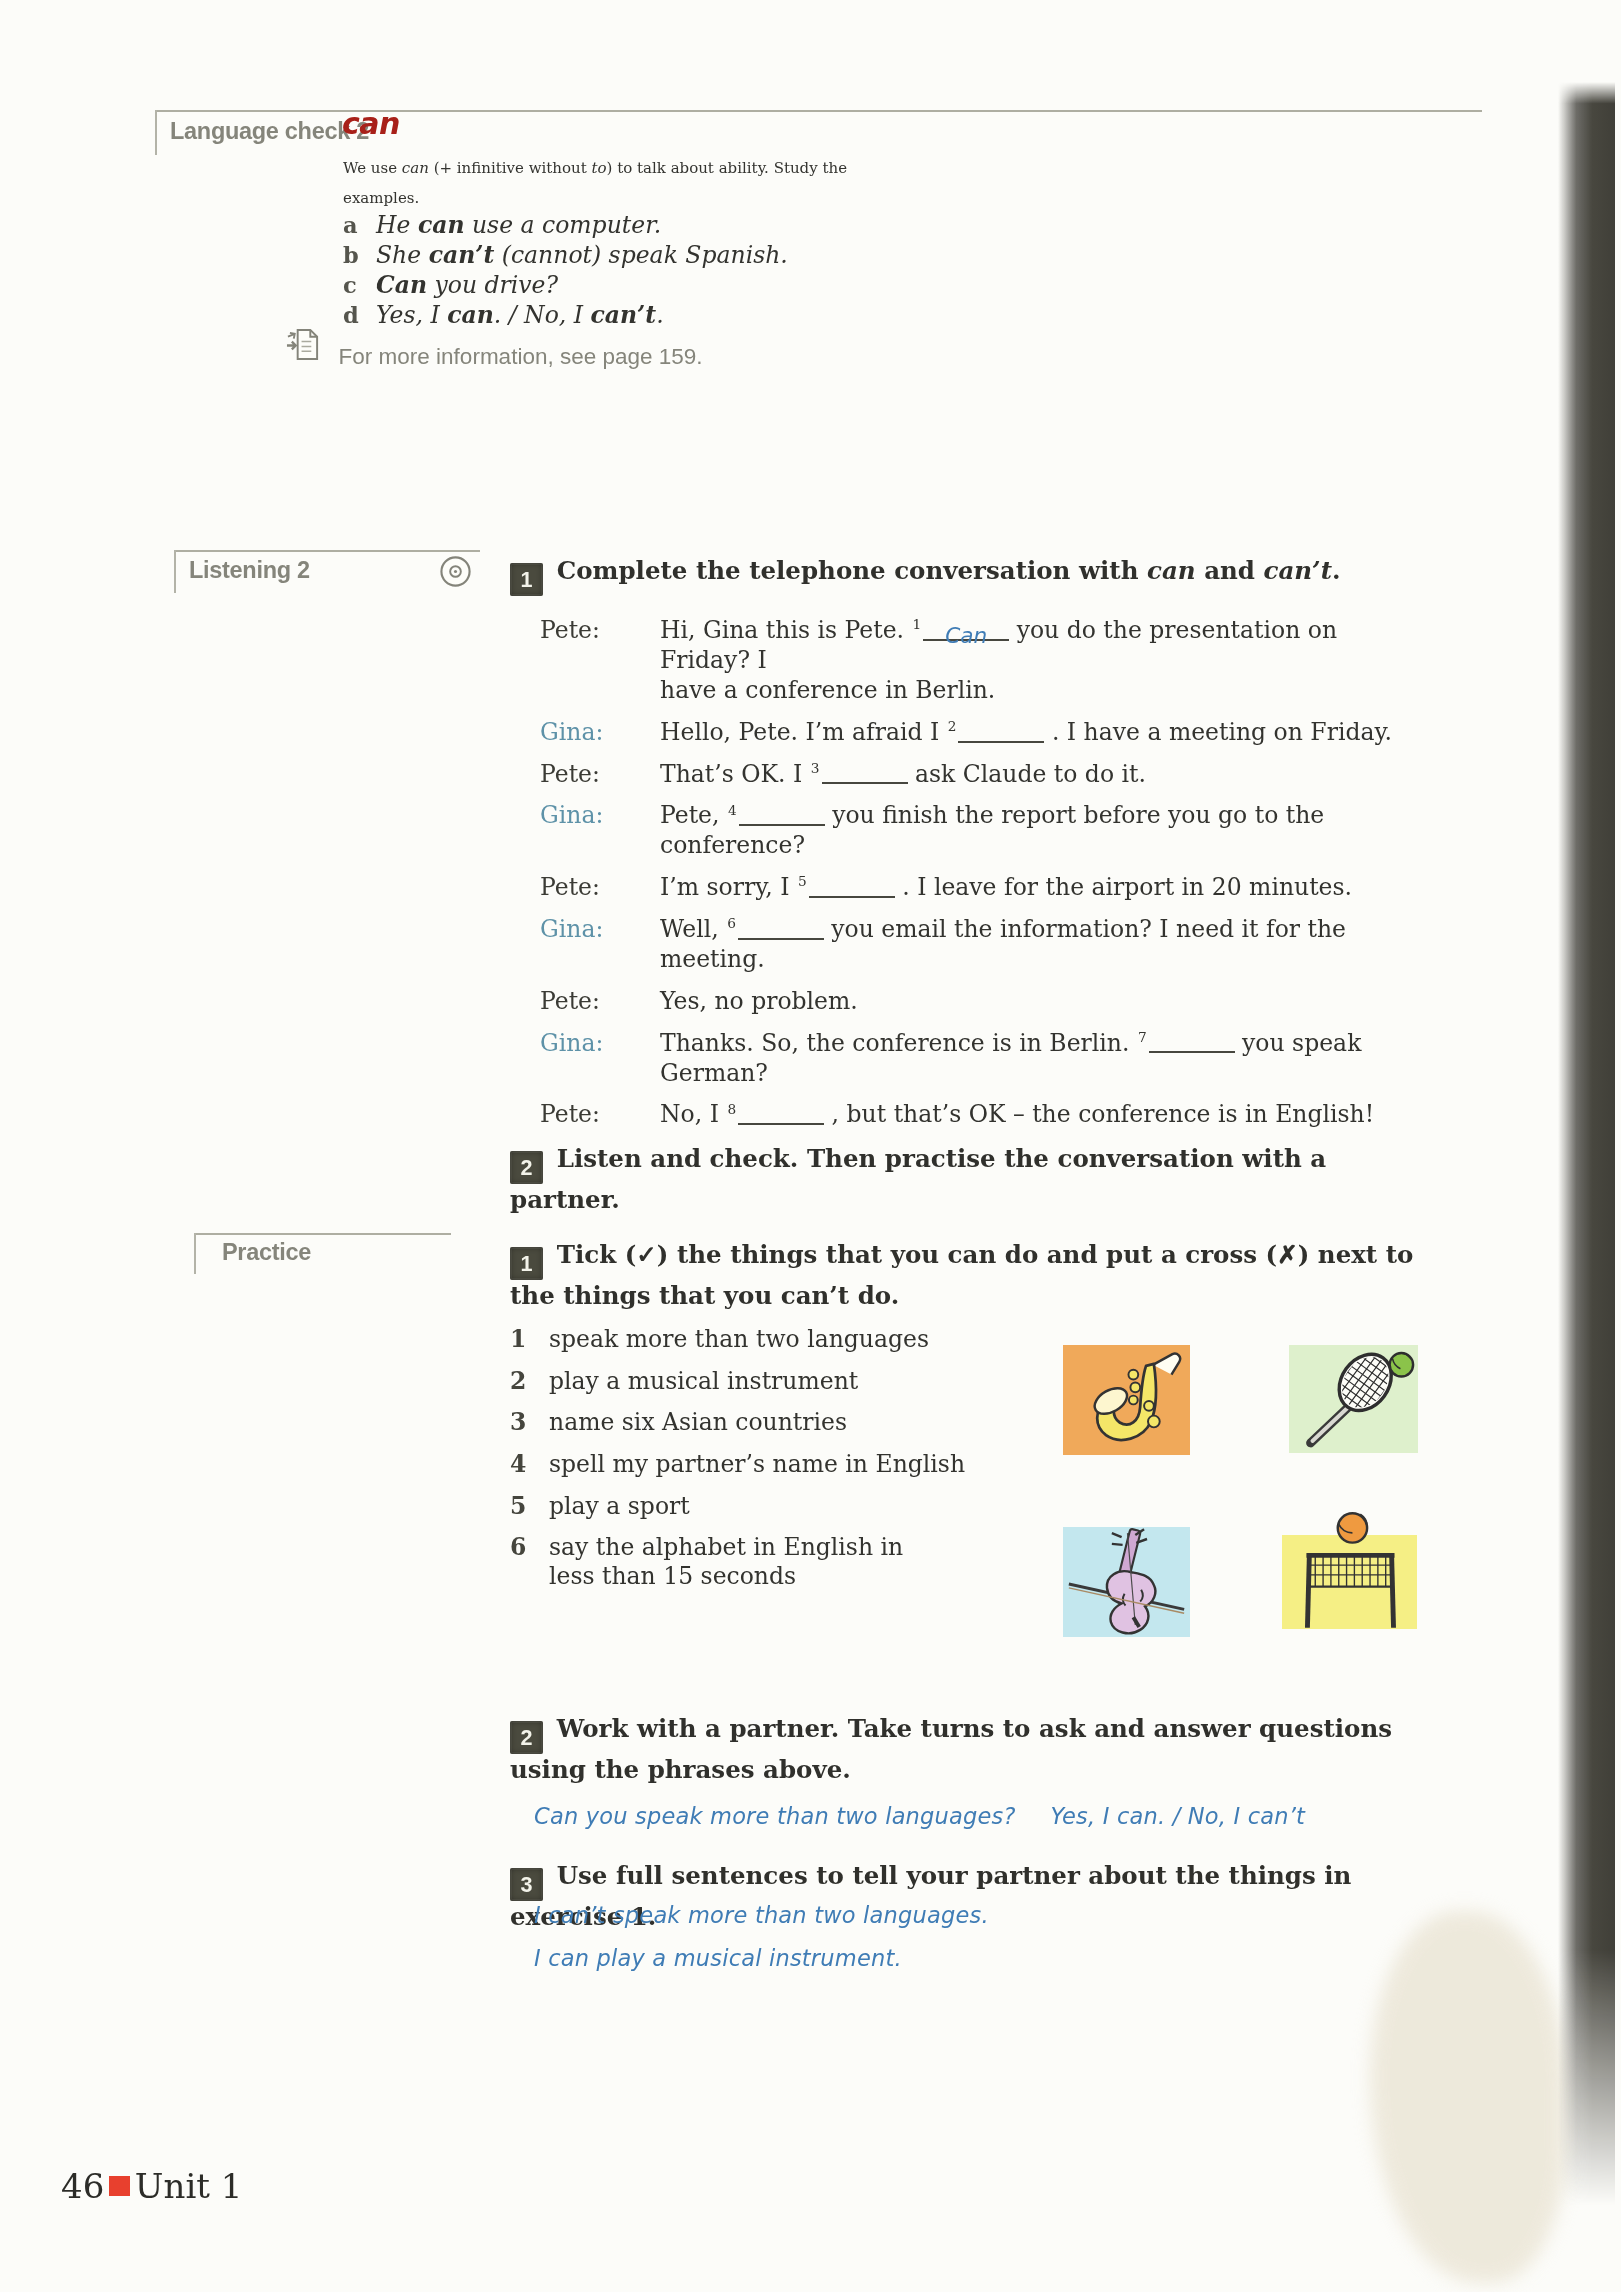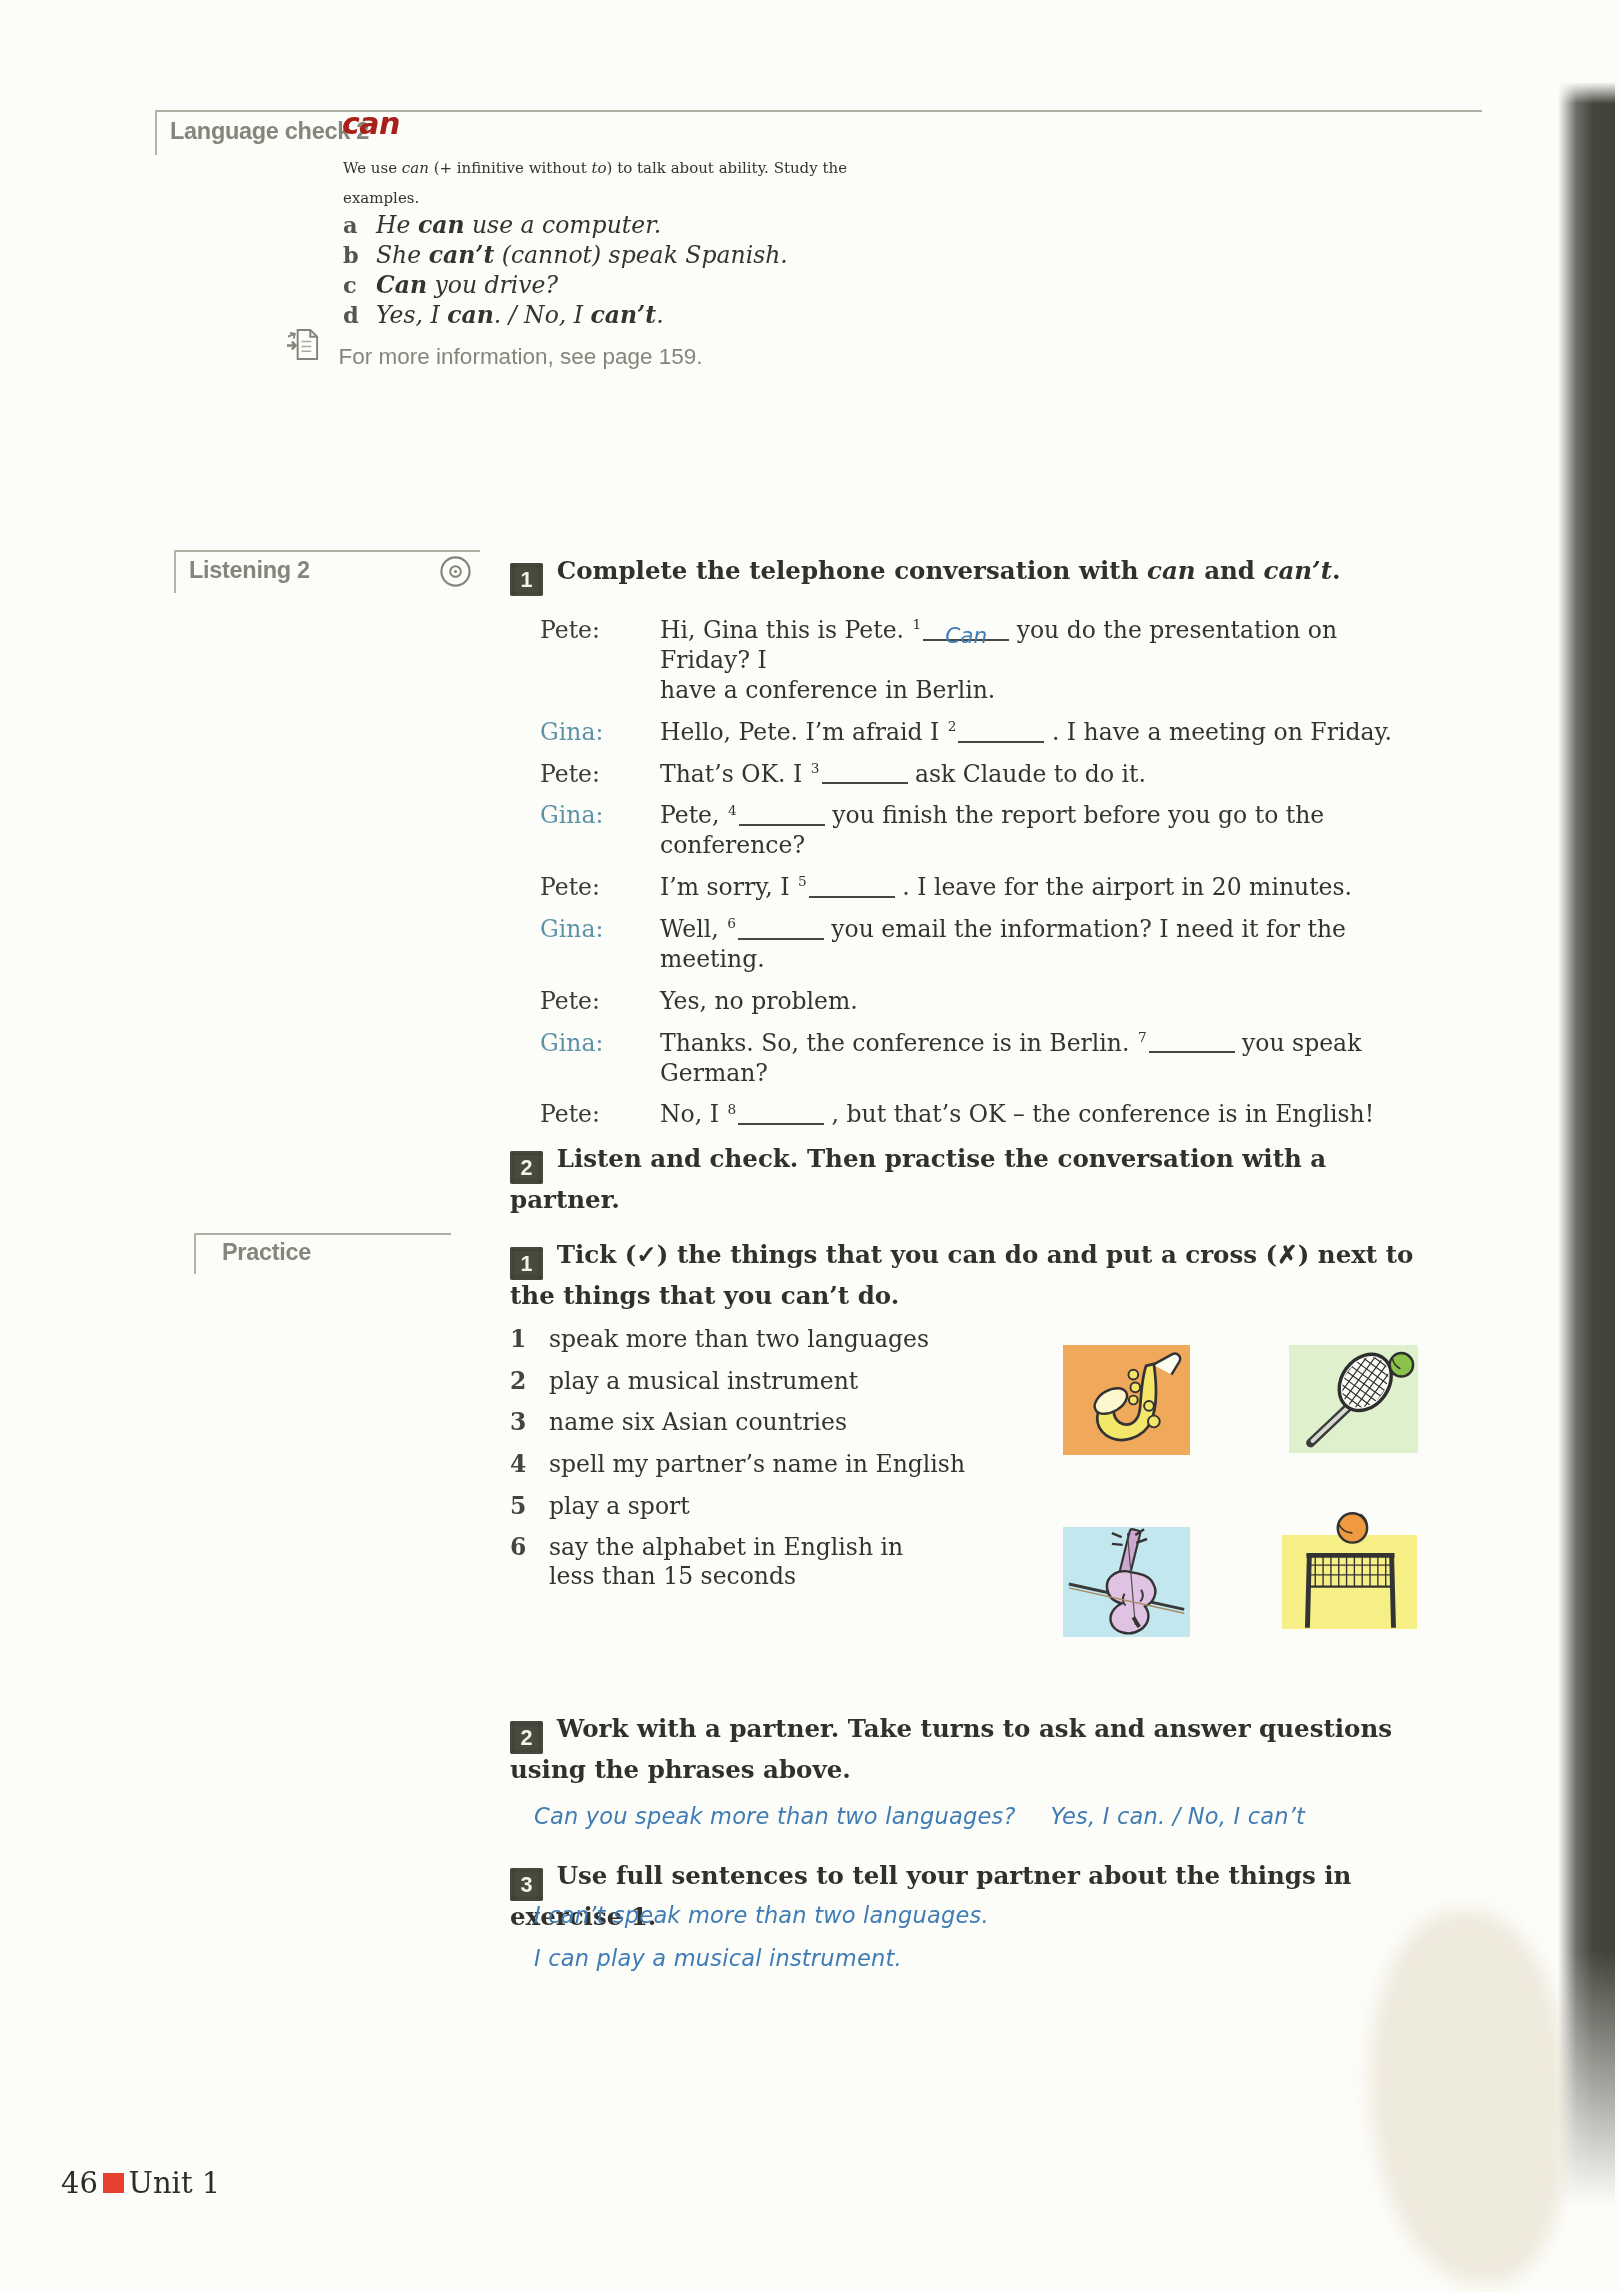--- a/index.html
+++ b/index.html
@@ -55,21 +55,21 @@
   
   .tile{position:absolute;}
   .tile svg{display:block;}
   .tile-volley svg{position:absolute;left:0;top:-25.5px;overflow:visible;}
   
   .hand{position:absolute;font-family:"DejaVu Sans",sans-serif;font-style:italic;font-size:22.5px;
     color:var(--handwriting_blue,#3f7cb5);letter-spacing:0.2px;}
   .hand .answer{margin-left:35px;}
   
   .footer{position:absolute;left:61px;top:2166px;display:flex;align-items:center;gap:5px;
-    font-size:29px;color:#2c2c28;}
+    font-size:34px;color:#2c2c28;}
   .footer .sq{width:20.6px;height:20.6px;background:var(--footer_red,#e8402e);display:inline-block;}
 </style>
 </head>
 <body>
 
 <div class="page">
 
   <div class="page-curl"></div>
   <div class="edge-shadow"></div>
 

